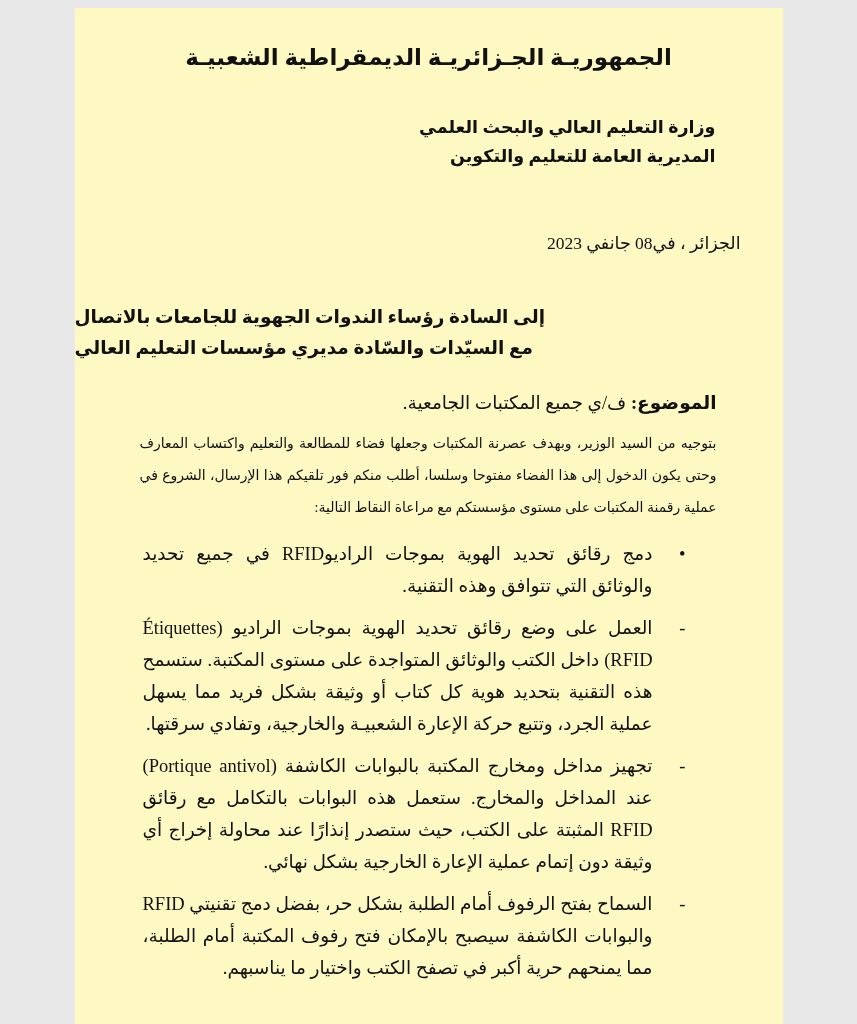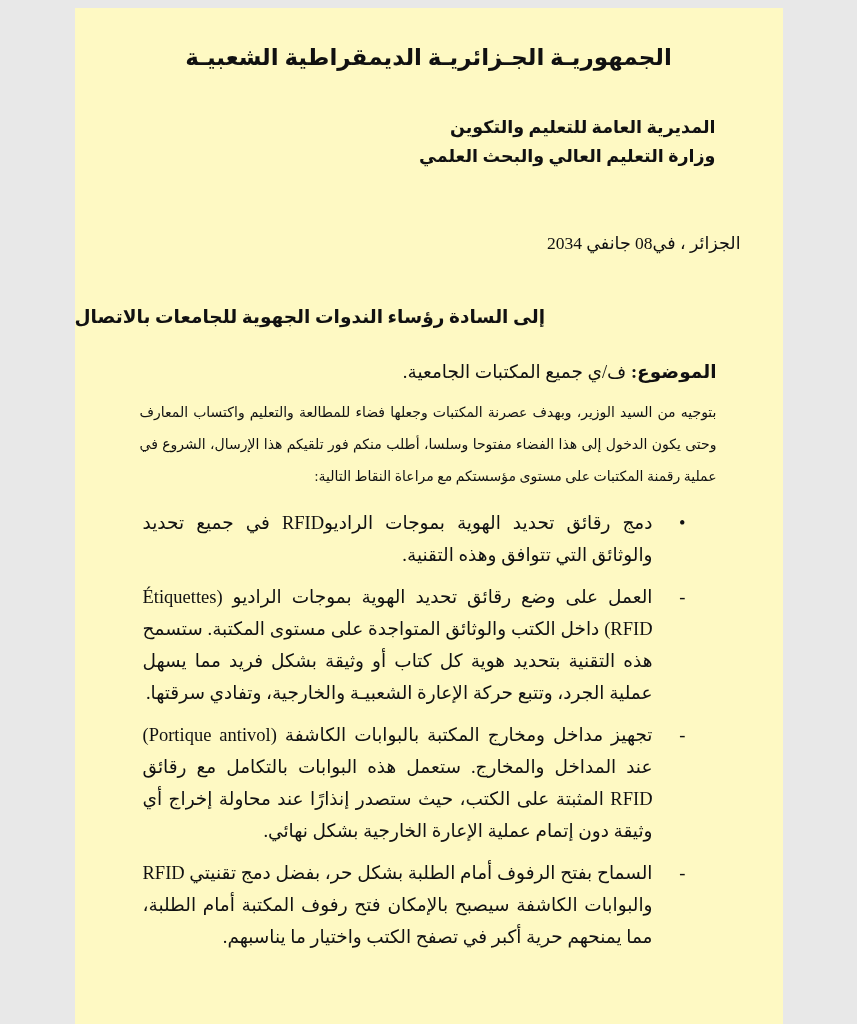--- a/index.html
+++ b/index.html
@@ -87,30 +87,31 @@
   }
 </style>
 </head>
 <body>
 
 <div class="page">
 
   <div class="republic-title">الجمهوريـة الجـزائريـة الديمقراطية الشعبيـة</div>
 
   <div class="ministry-block">
+    <div>وزارة التعليم العالي والبحث العلمي</div>
     <div>المديرية العامة للتعليم والتكوين</div>
-    <div>وزارة التعليم العالي والبحث العلمي</div>
   </div>
 
   <div class="ref-row">
-    <span>الجزائر ، في08 جانفي 2034</span>
+    <span>الجزائر ، في08 جانفي 2023</span>
   </div>
 
   <div class="addressee">
     <div>إلى السادة رؤساء الندوات الجهوية للجامعات بالاتصال</div>
+    <div>مع السيّدات والسّادة مديري مؤسسات التعليم العالي</div>
   </div>
 
   <div class="subject-line">
     <span class="subject-label">الموضوع:</span><span> ف/ي جميع المكتبات الجامعية.</span>
   </div>
 
   <div class="body-paragraph">بتوجيه من السيد الوزير، وبهدف عصرنة المكتبات وجعلها فضاء للمطالعة والتعليم واكتساب المعارف وحتى يكون الدخول إلى هذا الفضاء مفتوحا وسلسا، أطلب منكم فور تلقيكم هذا الإرسال، الشروع في عملية رقمنة المكتبات على مستوى مؤسستكم مع مراعاة النقاط التالية:</div>
 
   <div class="points-list">
 

